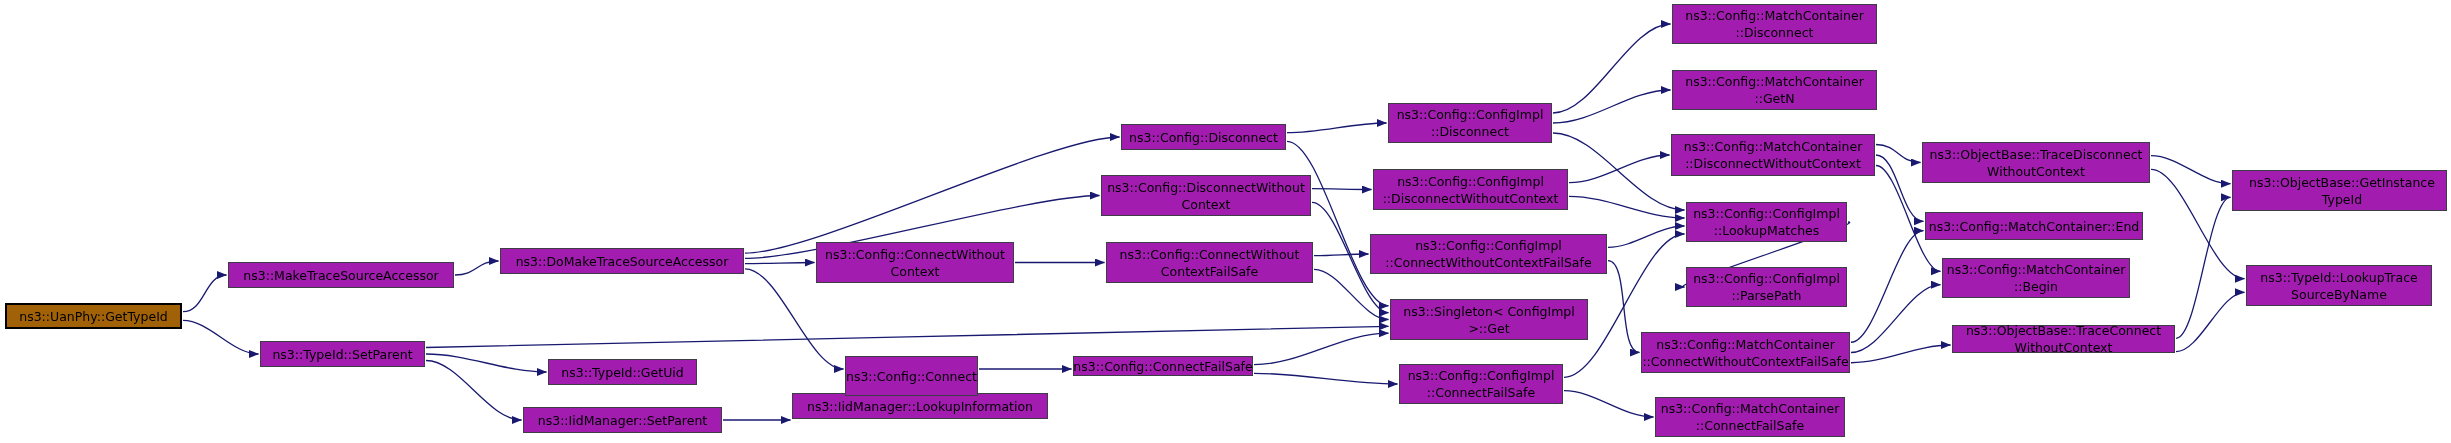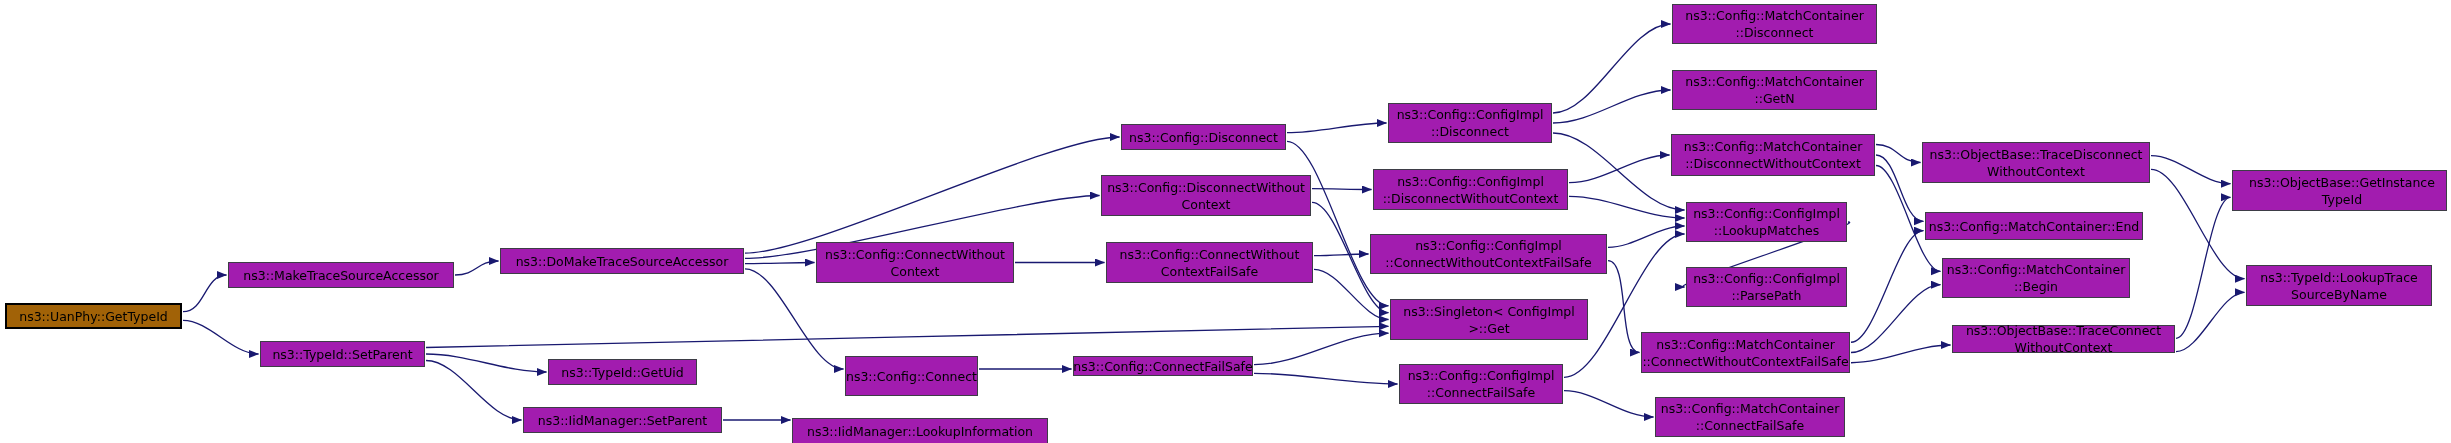--- a/index.html
+++ b/index.html
@@ -83,21 +83,21 @@
         <path d="M2176,351.6666666666667 C2199.975,351.6666666666667 2220.525,292.3333333333333 2244.5,292.3333333333333" fill="none" stroke="#191970" stroke-width="1.3" marker-end="url(#arrow)"></path>
       </g>
   </svg>
   <div id="nodes">
       <div class="node root" style="left: 5px; top: 303px; width: 177px; height: 26px;"><span>ns3::UanPhy::GetTypeId</span></div>
       <div class="node" style="left: 228px; top: 262px; width: 226px; height: 26px;"><span>ns3::MakeTraceSourceAccessor</span></div>
       <div class="node" style="left: 260px; top: 341px; width: 165px; height: 26px;"><span>ns3::TypeId::SetParent</span></div>
       <div class="node" style="left: 500px; top: 248px; width: 244px; height: 26px;"><span>ns3::DoMakeTraceSourceAccessor</span></div>
       <div class="node" style="left: 548px; top: 359px; width: 149px; height: 26px;"><span>ns3::TypeId::GetUid</span></div>
       <div class="node" style="left: 523px; top: 407px; width: 199px; height: 26px; text-align: center;"><span>ns3::IidManager::SetParent</span></div>
-      <div class="node" style="left: 792px; top: 418px; width: 256px; height: 26px;"><span>ns3::IidManager::LookupInformation</span></div>
+      <div class="node" style="left: 792px; top: 393px; width: 256px; height: 26px;"><span>ns3::IidManager::LookupInformation</span></div>
       <div class="node" style="left: 816px; top: 242px; width: 198px; height: 41px;"><span>ns3::Config::ConnectWithout
 Context</span></div>
       <div class="node" style="left: 845px; top: 356px; width: 133px; height: 40px;"><span>ns3::Config::Connect</span></div>
       <div class="node" style="left: 1121px; top: 124px; width: 165px; height: 26px;"><span>ns3::Config::Disconnect</span></div>
       <div class="node" style="left: 1101px; top: 175px; width: 210px; height: 41px;"><span>ns3::Config::DisconnectWithout
 Context</span></div>
       <div class="node" style="left: 1106px; top: 242px; width: 207px; height: 41px;"><span>ns3::Config::ConnectWithout
 ContextFailSafe</span></div>
       <div class="node" style="left: 1073px; top: 356px; width: 180px; height: 20px;"><span>ns3::Config::ConnectFailSafe</span></div>
       <div class="node" style="left: 1388px; top: 103px; width: 164px; height: 40px;"><span>ns3::Config::ConfigImpl

